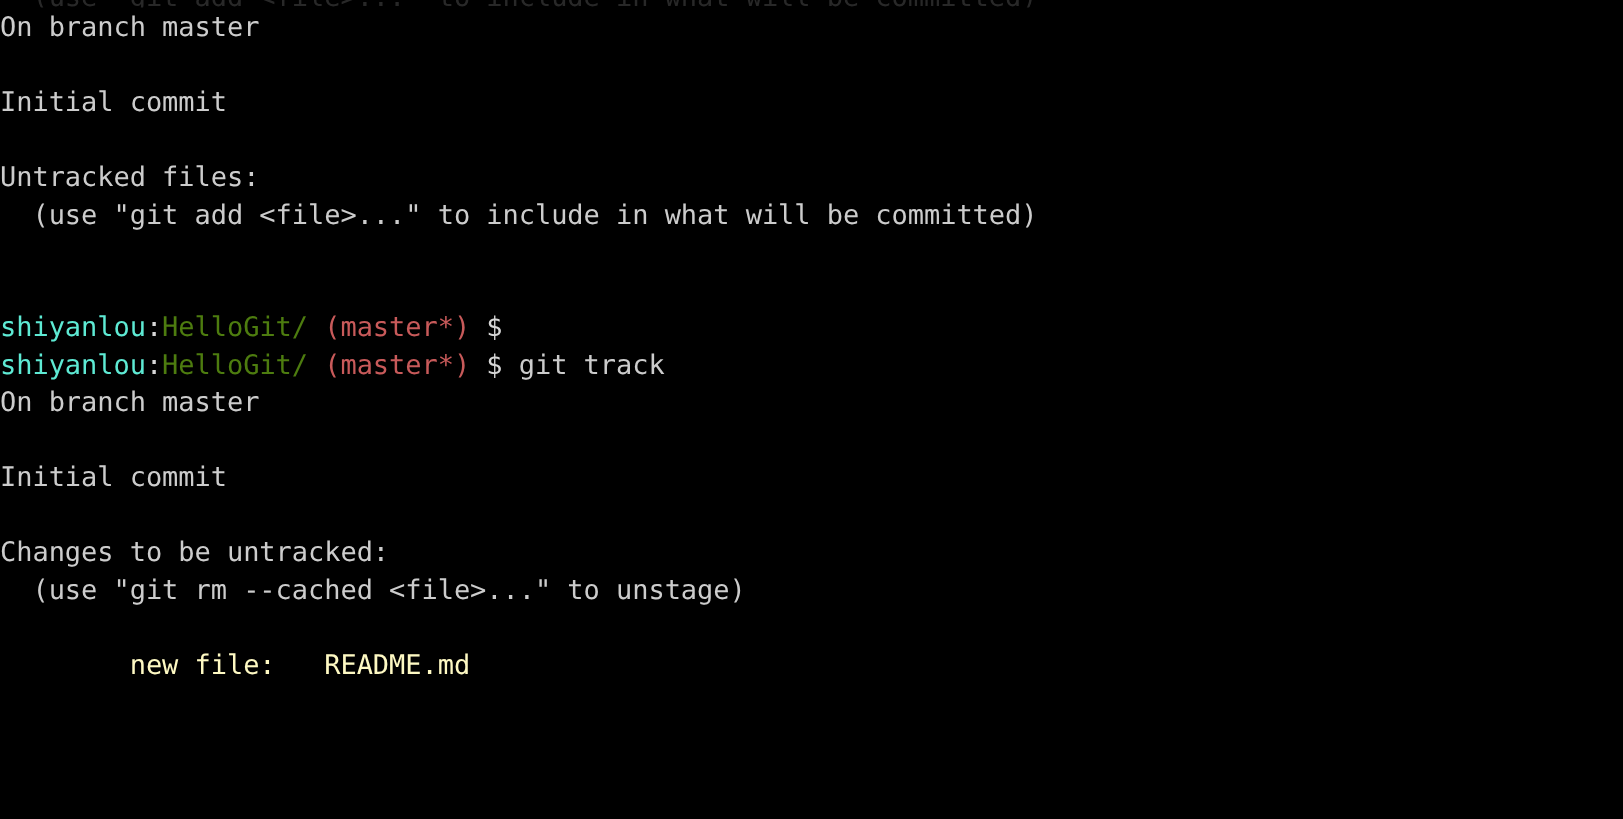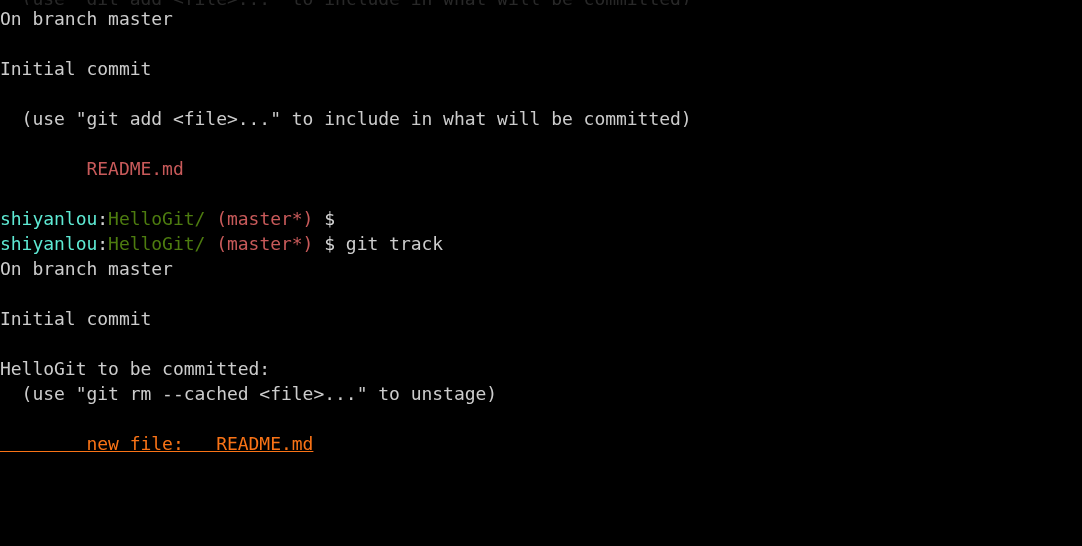--- a/index.html
+++ b/index.html
@@ -57,21 +57,21 @@
     line-height: 25px;
     white-space: pre;
     font-family: "DejaVu Sans Mono", "Liberation Mono", monospace;
     font-size: 18px;
   }
   .line span {
     white-space: pre;
   }
   .fg-default { color: #cccccc; }
   .fg-green   { color: #5eead4; }
-  .fg-dgreen  { color: #f97316; text-decoration: underline; }
+  .fg-dgreen  { color: #fef9c3; }
   .fg-blue    { color: #4d7c0f; }
   .fg-red     { color: #c85a5a; }
   .fg-white   { color: #d6d6d6; }
   .blank { height: 25px; }
 </style>
 </head>
 <body>
 
 <div id="terminal">
 
@@ -82,44 +82,44 @@
   <div class="lines">
 
     <div class="line"><span class="fg-default">On branch master</span></div>
 
     <div class="line blank"></div>
 
     <div class="line"><span class="fg-default">Initial commit</span></div>
 
     <div class="line blank"></div>
 
+    <div class="line"><span class="fg-default">Untracked files:</span></div>
 
     <div class="line"><span class="fg-default">  (use "git add &lt;file&gt;..." to include in what will be committed)</span></div>
 
     <div class="line blank"></div>
 
-    <div class="line"><span class="fg-red">        README.md</span></div>
 
     <div class="line blank"></div>
 
 
     <div class="line"><span class="fg-green">shiyanlou</span><span class="fg-white">:</span><span class="fg-blue">HelloGit/</span><span class="fg-red"> (master*)</span><span class="fg-white"> $</span><span class="fg-default"></span></div>
 
 
     <div class="line"><span class="fg-green">shiyanlou</span><span class="fg-white">:</span><span class="fg-blue">HelloGit/</span><span class="fg-red"> (master*)</span><span class="fg-white"> $</span><span class="fg-default"> git track</span></div>
 
     <div class="line"><span class="fg-default">On branch master</span></div>
 
     <div class="line blank"></div>
 
     <div class="line"><span class="fg-default">Initial commit</span></div>
 
     <div class="line blank"></div>
 
-    <div class="line"><span class="fg-default">HelloGit to be committed:</span></div>
+    <div class="line"><span class="fg-default">Changes to be untracked:</span></div>
 
     <div class="line"><span class="fg-default">  (use "git rm --cached &lt;file&gt;..." to unstage)</span></div>
 
     <div class="line blank"></div>
 
     <div class="line"><span class="fg-dgreen">        new file:   README.md</span></div>
 
   </div>
 </div>
 

